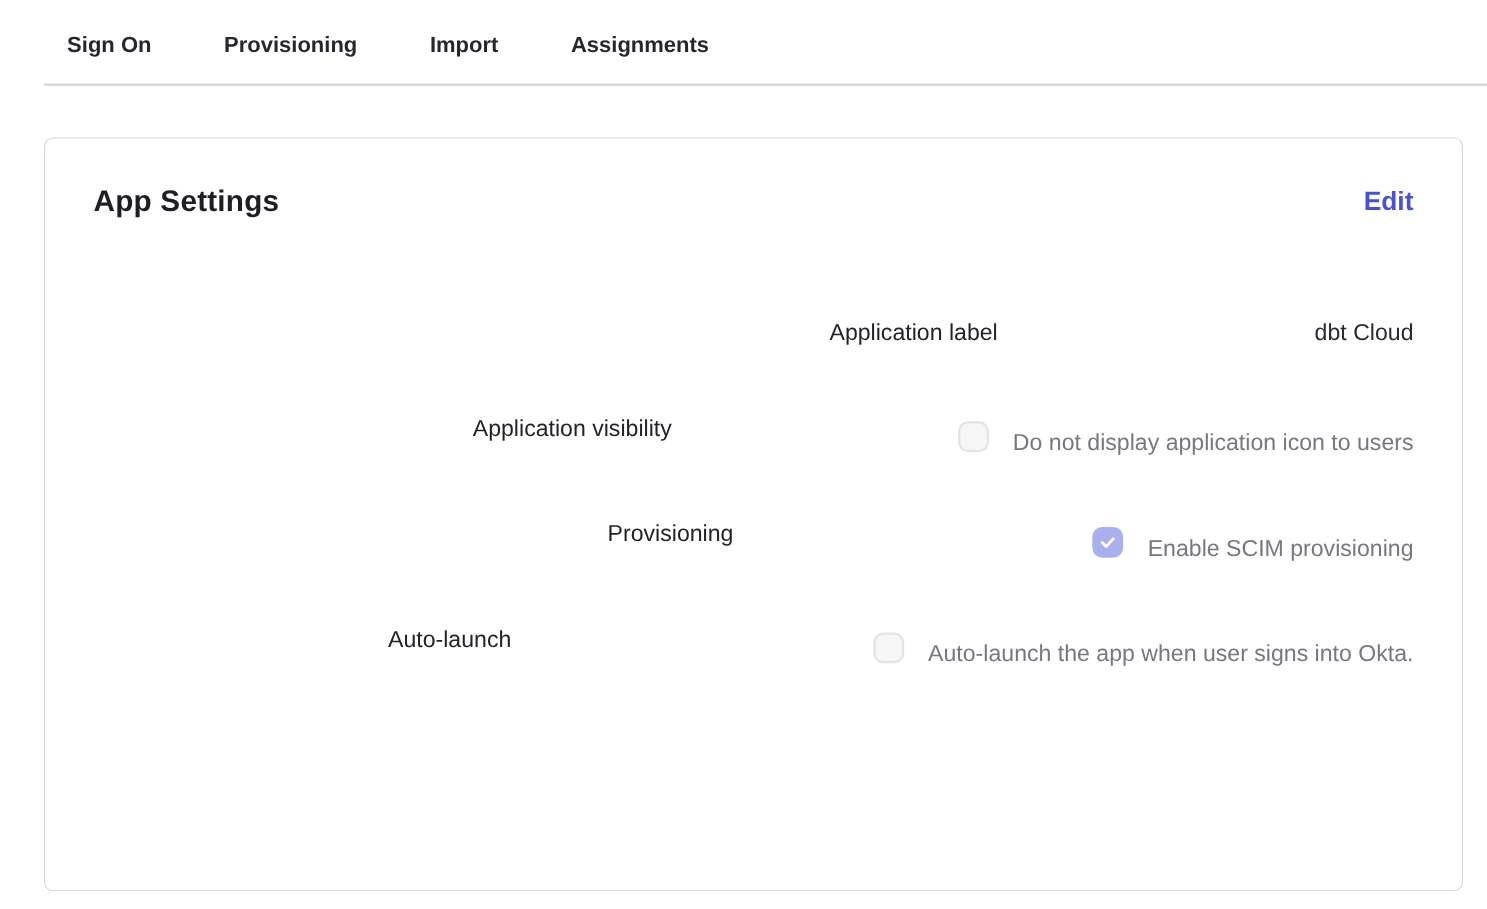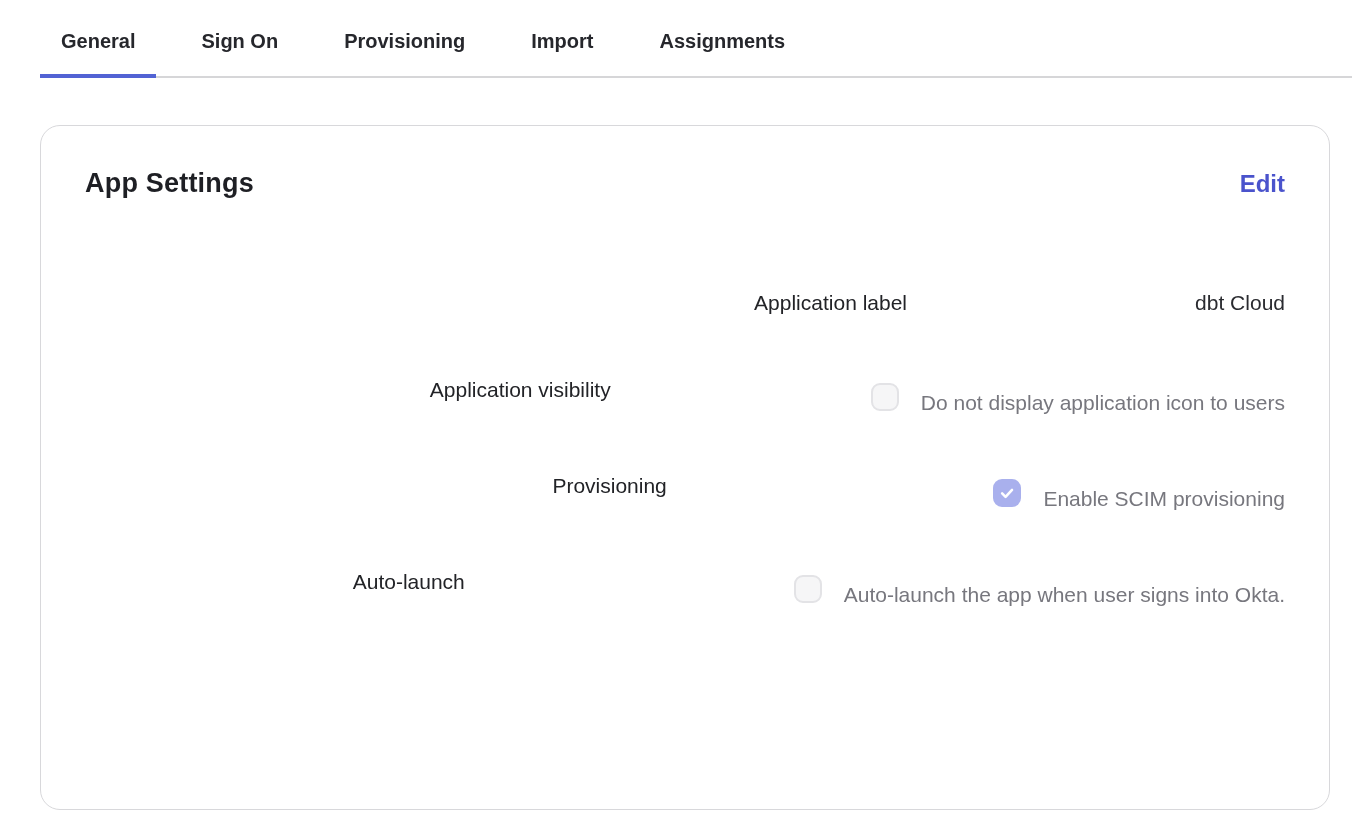--- a/index.html
+++ b/index.html
@@ -17,21 +17,21 @@
   html,body{width:1352px;height:826px;background:#ffffff;
     font-family:"Liberation Sans", sans-serif; overflow:hidden;}
   
   .tabbar{margin-left:40px;display:flex;border-bottom:2px solid var(--divider);}
   .tab{position:relative;padding:30px 21px 23px;margin-right:24px;
     font-size:20px;font-weight:700;color:#26272c;cursor:pointer;white-space:nowrap;}
   .tab.active::after{content:"";position:absolute;left:0;right:0;bottom:-2px;
     height:4px;background:var(--accent);}
   
   .card{margin:47px 22px 0 40px;height:685px;background:#fff;
-    border:1px solid var(--card-border);border-radius:20px;padding:42px 44px 0;}
+    border:1px solid var(--card-border);border-radius:8px;padding:42px 44px 0;}
   .card-header{display:flex;justify-content:space-between;align-items:center;}
   .card-title{font-size:27px;font-weight:600;color:#1e1f24;letter-spacing:.2px;}
   .edit-link{font-size:24px;font-weight:700;color:var(--edit);cursor:pointer;
     background:none;border:none;font-family:inherit;text-align:right;}
   
   .rows{margin-top:90px;}
   .row{display:flex;align-items:flex-start;min-height:32px;margin-bottom:55px;justify-content:flex-end;}
   .row-label{width:441px;flex-shrink:0;font-size:21px;color:var(--text-dark);
     line-height:28px;}
   .row-value{display:flex;align-items:center;gap:22px;font-size:21px;
@@ -41,21 +41,20 @@
   .cb.unchecked{background:var(--cb-unchecked-bg);
     border:2px solid var(--cb-unchecked-border);}
   .cb.checked{background:var(--cb-checked);border:none;}
   .cb svg{width:18px;height:18px;display:block;}
   .cb-label{font-size:21px;color:var(--text-gray);margin-top:13px;}
 </style>
 </head>
 <body>
 
 <nav class="tabbar">
-    <div class="tab active">General</div>
     <div class="tab">Sign On</div>
     <div class="tab">Provisioning</div>
     <div class="tab">Import</div>
     <div class="tab">Assignments</div>
   </nav>
 
 <section class="card">
   <div class="card-header">
     <h2 class="card-title">App Settings</h2>
     <button class="edit-link">Edit</button>

